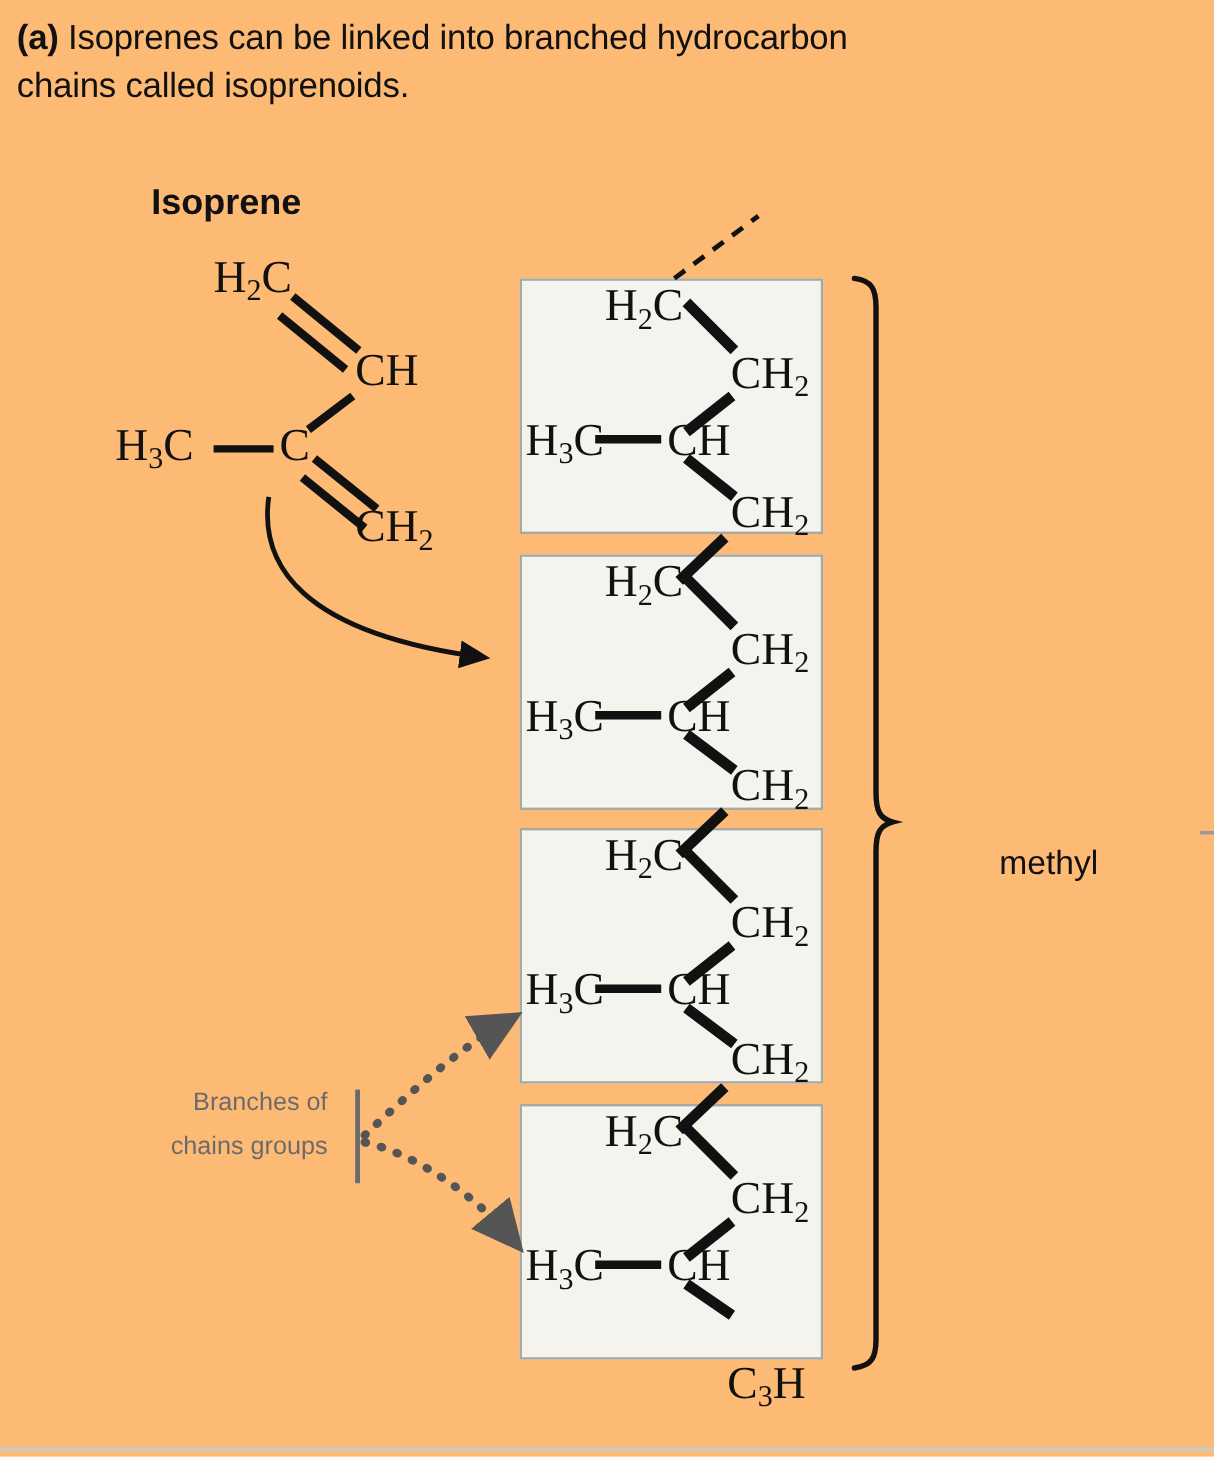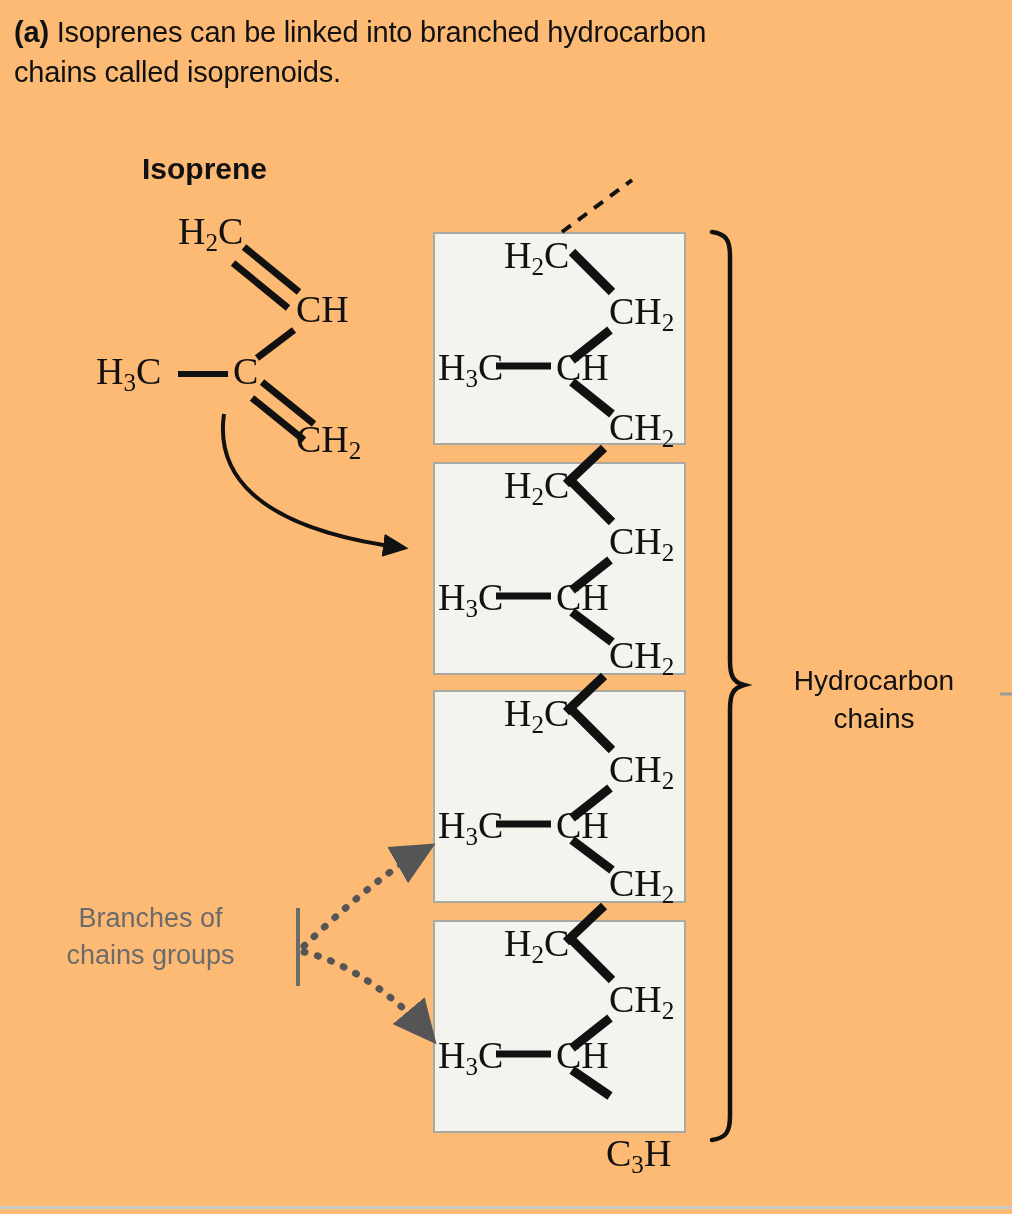--- a/index.html
+++ b/index.html
@@ -36,40 +36,40 @@
   }
 
   
   .heading-bold {
     position: absolute;
     font-weight: bold;
     color: #111111;
     white-space: nowrap;
   }
   #isoprene-heading {
-    left: 142px;
+    left: 126px;
     top: 152px;
     font-size: 30px;
   }
   #isoprenoid-heading {
     left: 460px;
     top: 1150px;
     font-size: 30px;
   }
 
   
   #branches-label {
     position: absolute;
     left: 28px;
     top: 900px;
     width: 245px;
-    font-size: 27px;
+    font-size: 21px;
     line-height: 37px;
     color: #6b6b6b;
-    text-align: center;
+    text-align: right;
   }
   #branches-bar {
     position: absolute;
     left: 296px;
     top: 908px;
     width: 4px;
     height: 78px;
     background: #6b6b6b;
   }
   #hydrocarbon-label {
@@ -174,22 +174,22 @@
   <div class="atom" style="left:556px; top:1036px;">CH</div>
   <div class="atom" style="left:606px; top:1134px;">C<sub>3</sub>H</div>
 
   <div id="branches-label">
     <span>Branches of</span><br>
     <span>chains groups</span>
   </div>
   <div id="branches-bar"></div>
 
   <div id="hydrocarbon-label">
-    <span>Hydrocarbon</span><br>
-    <span>chains</span>
+    <br>
+    <span>methyl</span>
   </div>
 
 
   <svg id="overlay" viewBox="0 0 1012 1214">
     <defs>
       <marker id="solid-arrow" viewBox="0 0 12 12" refX="9" refY="6" markerWidth="7" markerHeight="7" orient="auto-start-reverse">
         <path d="M 0 1 L 11 6 L 0 11 z" fill="#111111"></path>
       </marker>
       <marker id="dot-arrow" viewBox="0 0 12 12" refX="8" refY="6" markerWidth="6.5" markerHeight="6.5" orient="auto-start-reverse">
         <path d="M 0 0.5 L 11.5 6 L 0 11.5 z" fill="#555555"></path>

